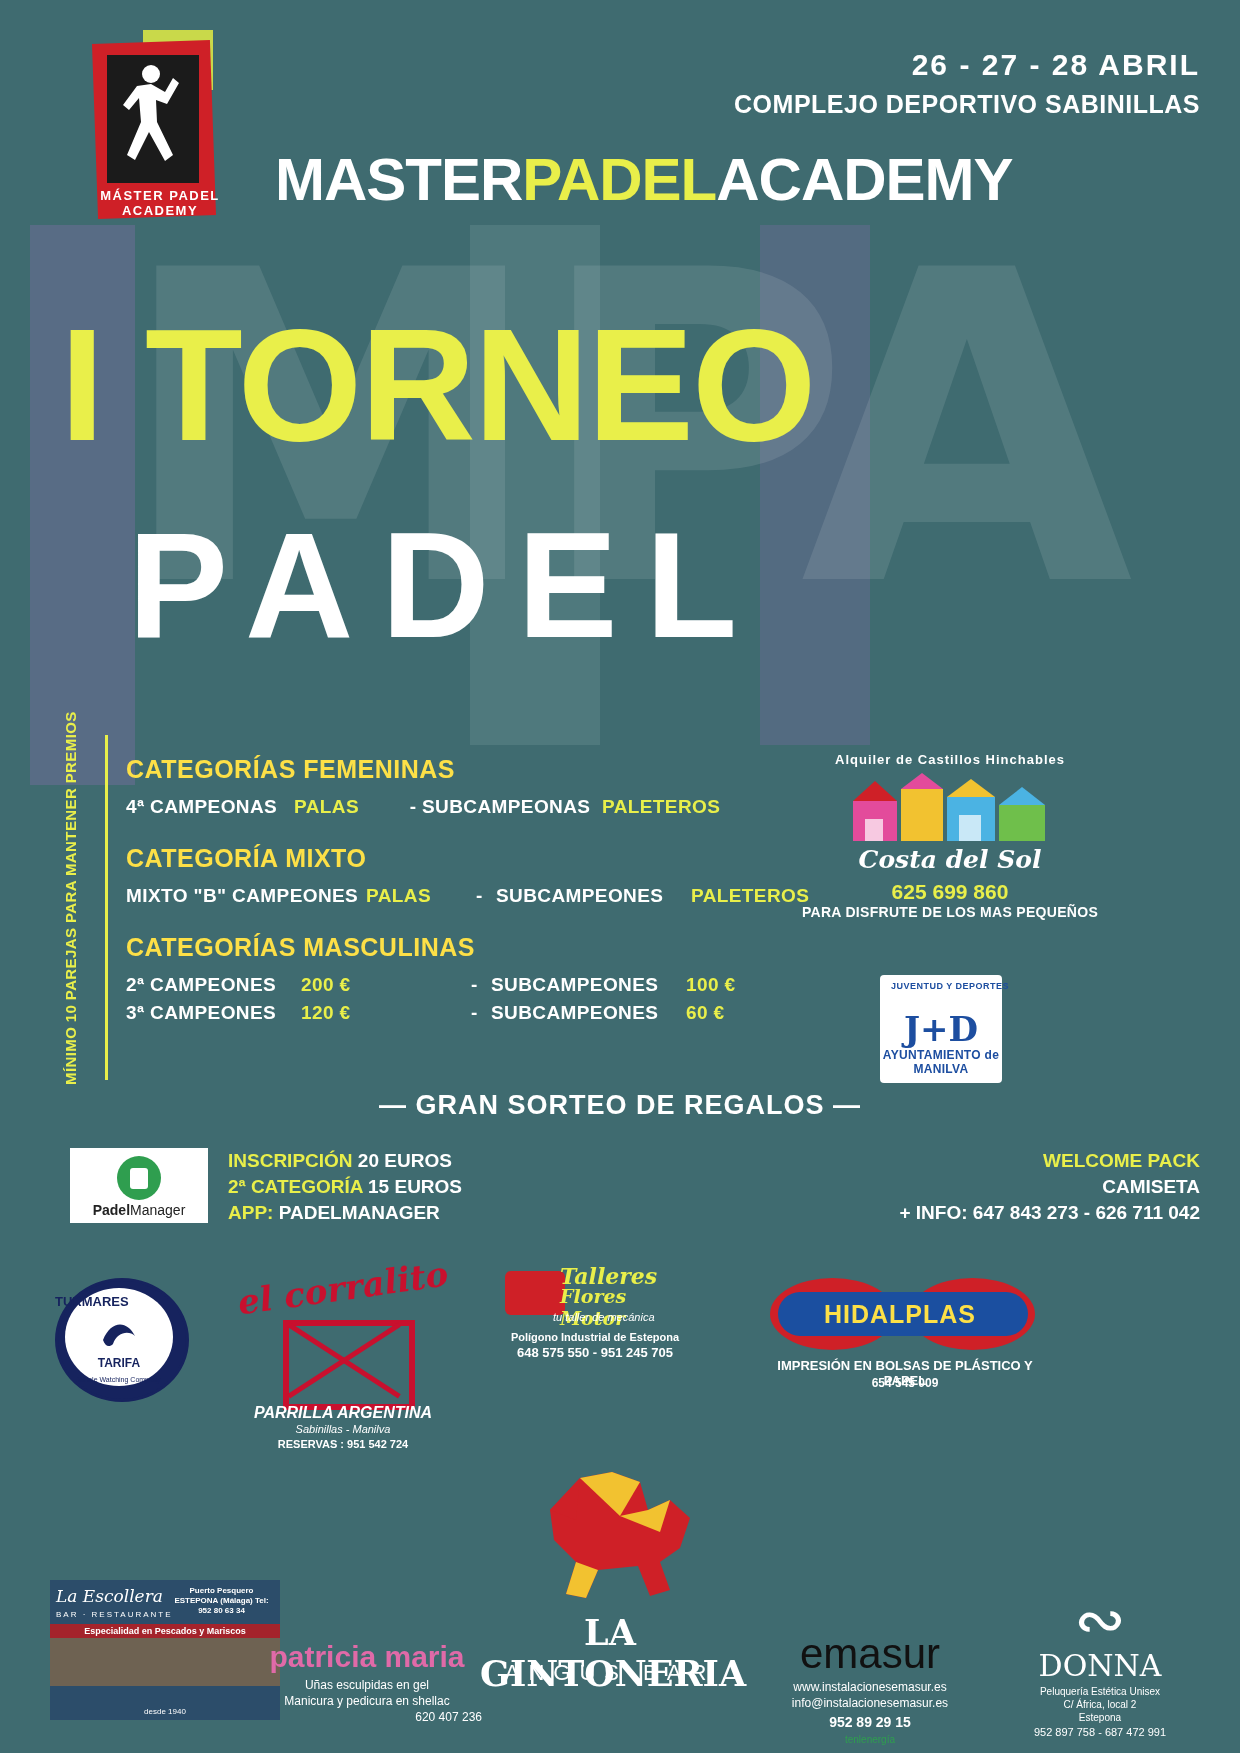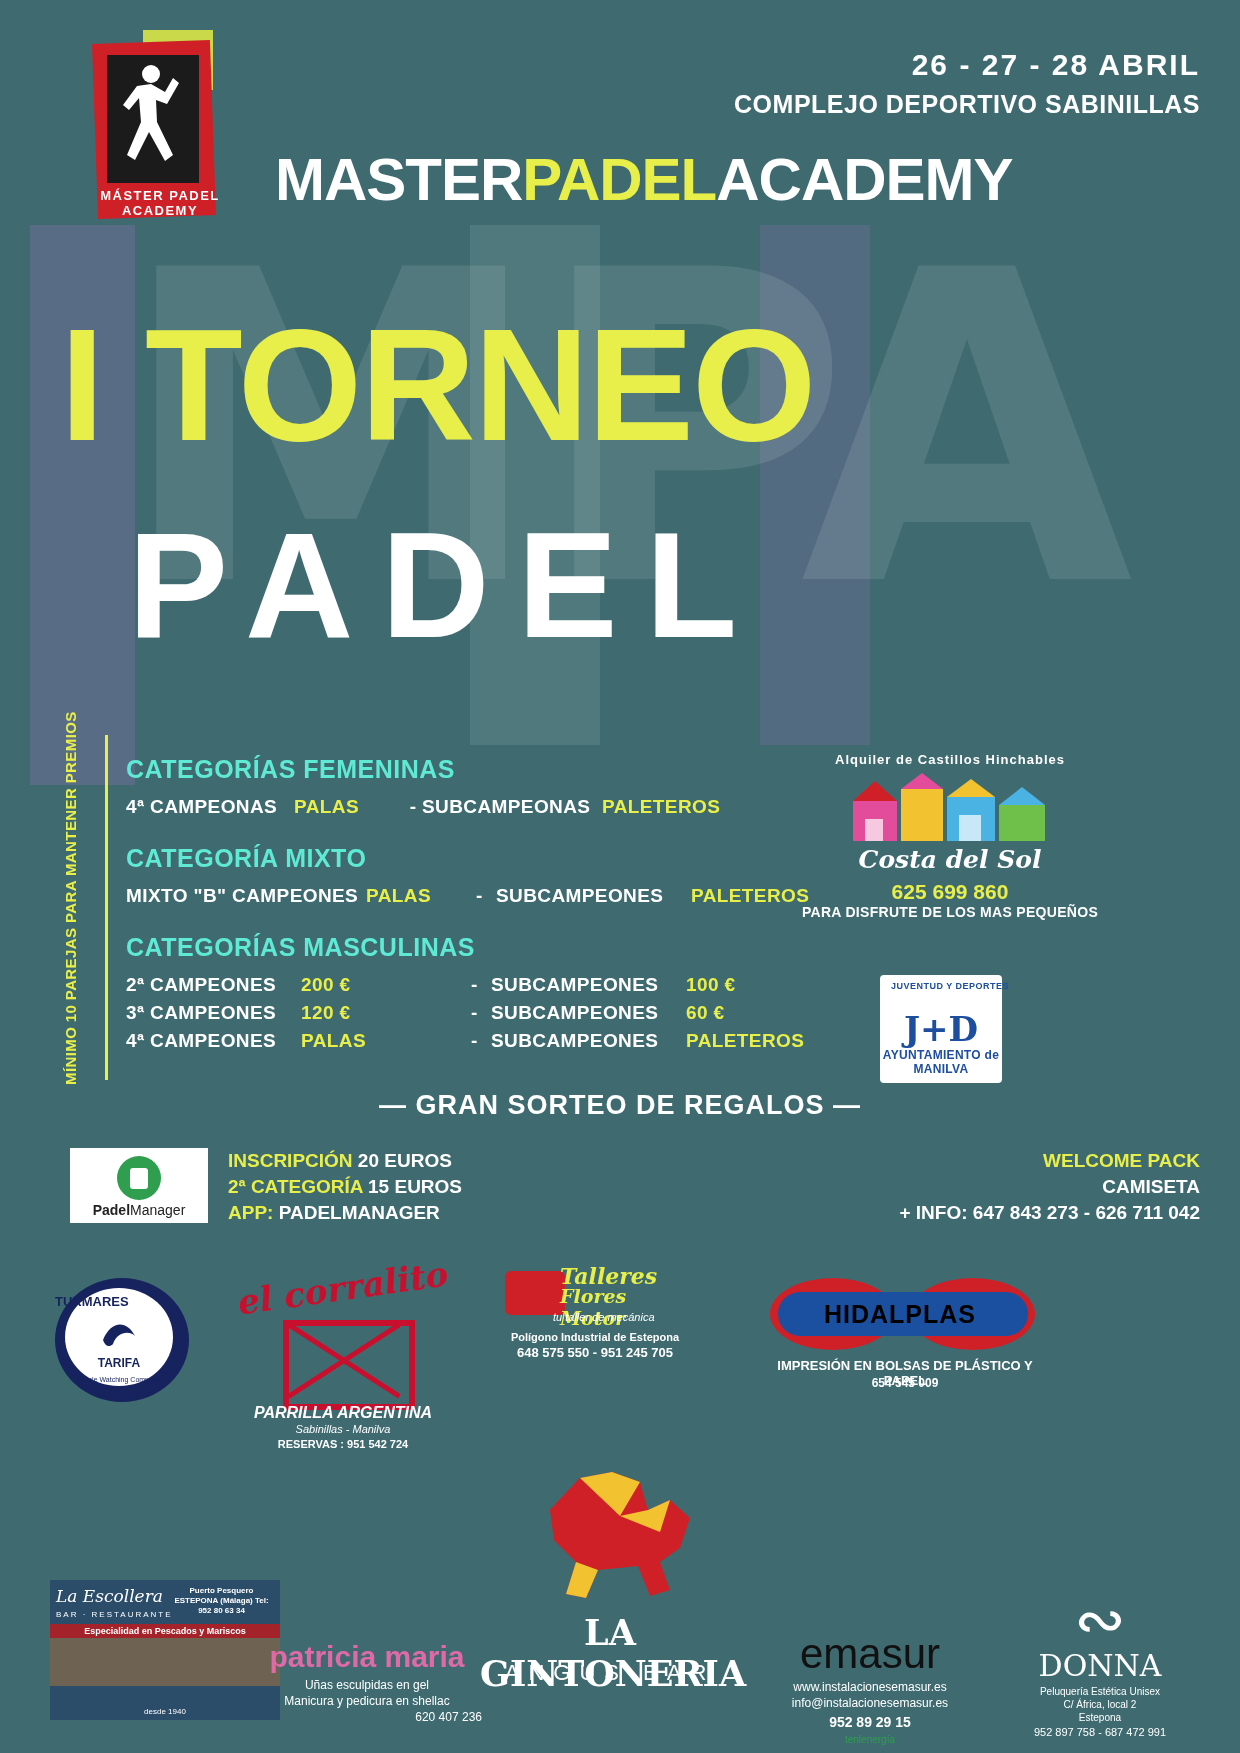--- a/index.html
+++ b/index.html
@@ -74,21 +74,21 @@
     position:absolute;left:62px;top:735px;height:350px;
     transform-origin:left top;transform:rotate(-90deg) translateX(-350px);
     font-size:15px;font-weight:bold;color:#e9ef4a;letter-spacing:0.4px;white-space:nowrap;
   }
   .vertline{
     position:absolute;left:105px;top:735px;width:3px;height:345px;background:#e9ef4a;
   }
 
   
   .cats{position:absolute;left:126px;top:755px;width:660px;}
-  .cat-h{font-size:25px;font-weight:bold;color:#5eead4;letter-spacing:0.5px;margin:0 0 12px 0;}
+  .cat-h{font-size:25px;font-weight:bold;color:#fde047;letter-spacing:0.5px;margin:0 0 12px 0;}
   .cat-h.mt{margin-top:26px;}
   .row{font-size:19px;font-weight:bold;letter-spacing:0.4px;margin-bottom:6px;white-space:nowrap;}
   .row span{display:inline-block;vertical-align:top;}
   .y{color:#e9ef4a;}
   .w{color:#ffffff;}
   .c1{width:168px;}
   .c2{width:110px;}
   .c3{width:18px;text-align:center;}
   .c4{width:180px;}
   .c5{width:150px;}
@@ -175,21 +175,21 @@
   .flor-t2{position:absolute;left:55px;top:22px;font-size:19px;color:#e9ef4a;font-family:"DejaVu Serif",serif;font-style:italic;font-weight:bold;}
   .flor-t3{position:absolute;left:48px;top:48px;font-size:11px;color:#fff;font-style:italic;}
   .flor-t4{position:absolute;left:0;top:68px;width:200px;text-align:center;font-size:11px;font-weight:bold;color:#fff;}
   .flor-t5{position:absolute;left:0;top:82px;width:200px;text-align:center;font-size:13px;font-weight:bold;color:#fff;}
 
   
   .hid{left:760px;top:1278px;width:290px;height:120px;}
   .hid-d1{position:absolute;left:10px;top:0;width:125px;height:72px;background:#cf2027;border-radius:50%;}
   .hid-d2{position:absolute;left:150px;top:0;width:125px;height:72px;background:#cf2027;border-radius:50%;}
   .hid-bar{position:absolute;left:18px;top:14px;width:250px;height:44px;background:#1b4fa0;border-radius:22px;}
-  .hid-t{position:absolute;left:18px;top:22px;width:244px;text-align:center;font-size:25px;font-weight:bold;color:#000000;letter-spacing:1px;}
+  .hid-t{position:absolute;left:18px;top:22px;width:244px;text-align:center;font-size:25px;font-weight:bold;color:#fde047;letter-spacing:1px;}
   .hid-s1{position:absolute;left:0;top:80px;width:290px;text-align:center;font-size:13px;font-weight:bold;color:#fff;}
   .hid-s2{position:absolute;left:0;top:98px;width:290px;text-align:center;font-size:12px;font-weight:bold;color:#fff;}
 
   
   .esc{left:50px;top:1580px;width:230px;height:140px;background:#2c4d6a;}
   .esc-t{position:absolute;left:6px;top:6px;font-size:17px;color:#fff;font-family:"DejaVu Serif",serif;font-style:italic;}
   .esc-bar{position:absolute;left:6px;top:30px;font-size:8px;color:#fff;letter-spacing:2px;}
   .esc-right{position:absolute;right:6px;top:6px;width:105px;text-align:center;font-size:8px;color:#fff;font-weight:bold;line-height:10px;}
   .esc-img{position:absolute;left:0;top:44px;width:230px;height:62px;background:#6e6252;}
   .esc-red{position:absolute;left:0;top:44px;width:230px;height:14px;background:#a4232b;color:#fff;font-size:9px;text-align:center;line-height:14px;font-weight:bold;}
@@ -267,23 +267,20 @@
   <div class="row">
     <span class="w mx-c1">MIXTO "B" CAMPEONES</span><span class="y mx-c2">PALAS</span><span class="w mx-c3">-</span><span class="w mx-c4">SUBCAMPEONES</span><span class="y">PALETEROS</span>
   </div>
 
   <div class="cat-h mt">CATEGORÍAS MASCULINAS</div>
   <div class="row">
     <span class="w mas-c1">2ª CAMPEONES</span><span class="y mas-c2">200 €</span><span class="w mas-c3">-</span><span class="w mas-c4">SUBCAMPEONES</span><span class="y">100 €</span>
   </div>
   <div class="row">
     <span class="w mas-c1">3ª CAMPEONES</span><span class="y mas-c2">120 €</span><span class="w mas-c3">-</span><span class="w mas-c4">SUBCAMPEONES</span><span class="y">60 €</span>
-  </div>
-  <div class="row">
-    <span class="w mas-c1">4ª CAMPEONES</span><span class="y mas-c2">PALAS</span><span class="w mas-c3">-</span><span class="w mas-c4">SUBCAMPEONES</span><span class="y">PALETEROS</span>
   </div>
 </div>
 
 <div class="sorteo">— GRAN SORTEO DE REGALOS —</div>
 
 <div class="castle-wrap">
   <div class="castle-arc">Alquiler de Castillos Hinchables</div>
   <div class="castle-img">
     <svg viewBox="0 0 210 72" width="210" height="72">
       <rect x="8" y="30" width="44" height="40" fill="#e34b9b"></rect>

